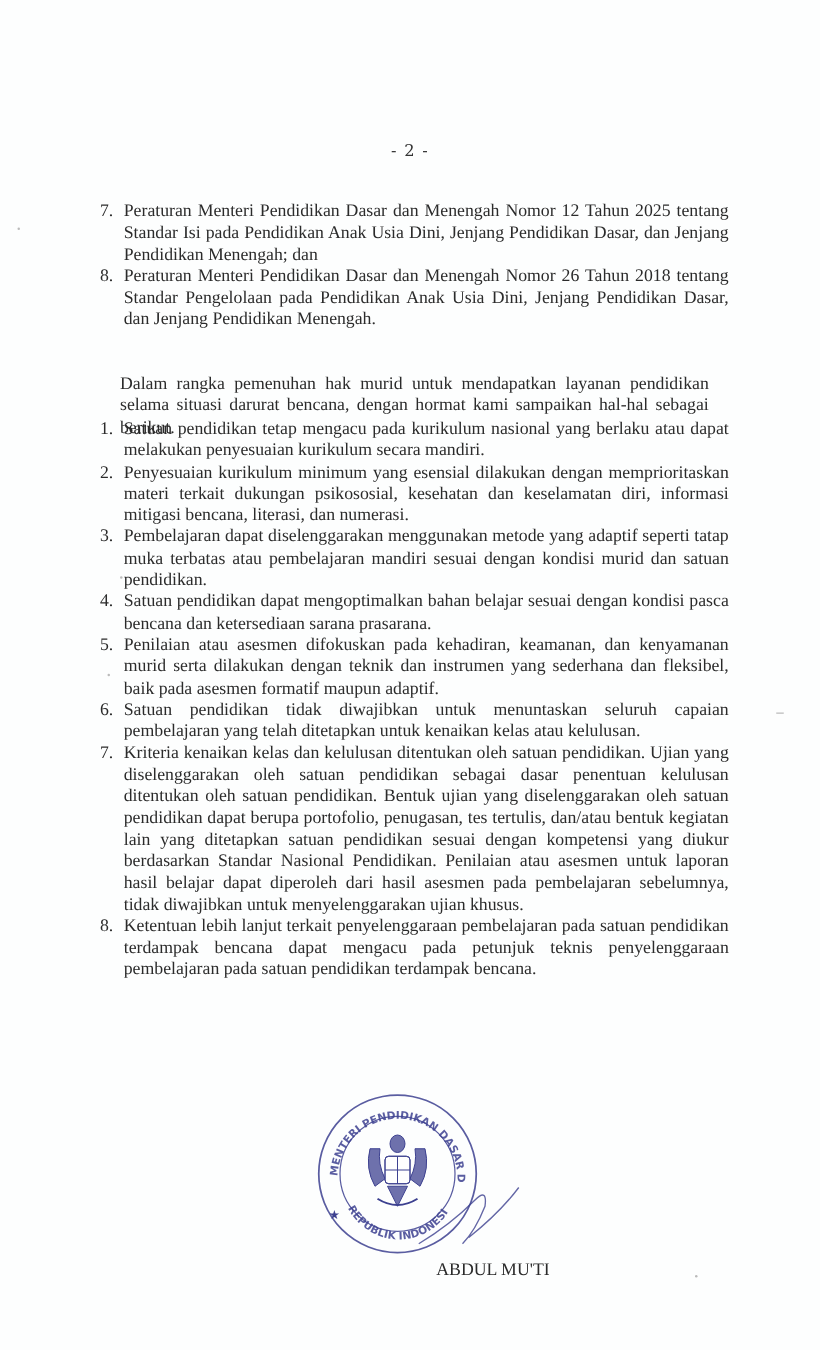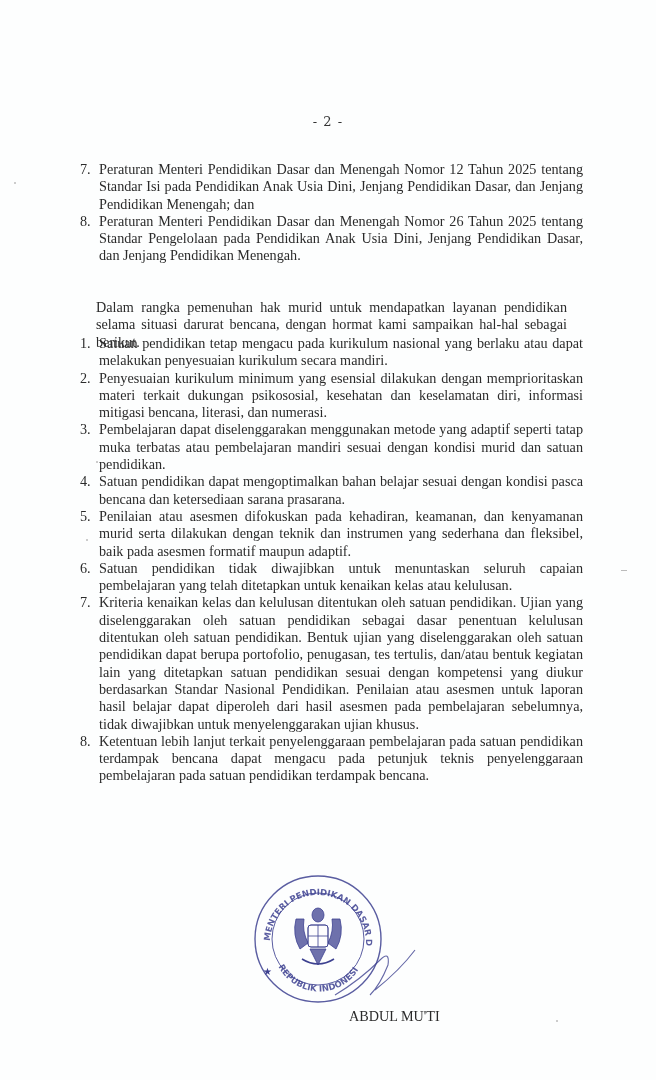--- a/index.html
+++ b/index.html
@@ -112,21 +112,21 @@
   <div class="page-number">- 2 -</div>
 
   <div class="block refs text">
     <ol class="list">
       <li>
         <span class="num">7.</span>
         <span>Peraturan Menteri Pendidikan Dasar dan Menengah Nomor 12 Tahun 2025 tentang Standar Isi pada Pendidikan Anak Usia Dini, Jenjang Pendidikan Dasar, dan Jenjang Pendidikan Menengah; dan</span>
       </li>
       <li>
         <span class="num">8.</span>
-        <span>Peraturan Menteri Pendidikan Dasar dan Menengah Nomor 26 Tahun 2025 tentang Standar Pengelolaan pada Pendidikan Anak Usia Dini, Jenjang Pendidikan Dasar, dan Jenjang Pendidikan Menengah.</span>
+        <span>Peraturan Menteri Pendidikan Dasar dan Menengah Nomor 26 Tahun 2018 tentang Standar Pengelolaan pada Pendidikan Anak Usia Dini, Jenjang Pendidikan Dasar, dan Jenjang Pendidikan Menengah.</span>
       </li>
     </ol>
   </div>
 
   <div class="block intro text">
     <p class="para">Dalam rangka pemenuhan hak murid untuk mendapatkan layanan pendidikan selama situasi darurat bencana, dengan hormat kami sampaikan hal-hal sebagai berikut.</p>
   </div>
 
   <div class="block points text">
     <ol class="list">

